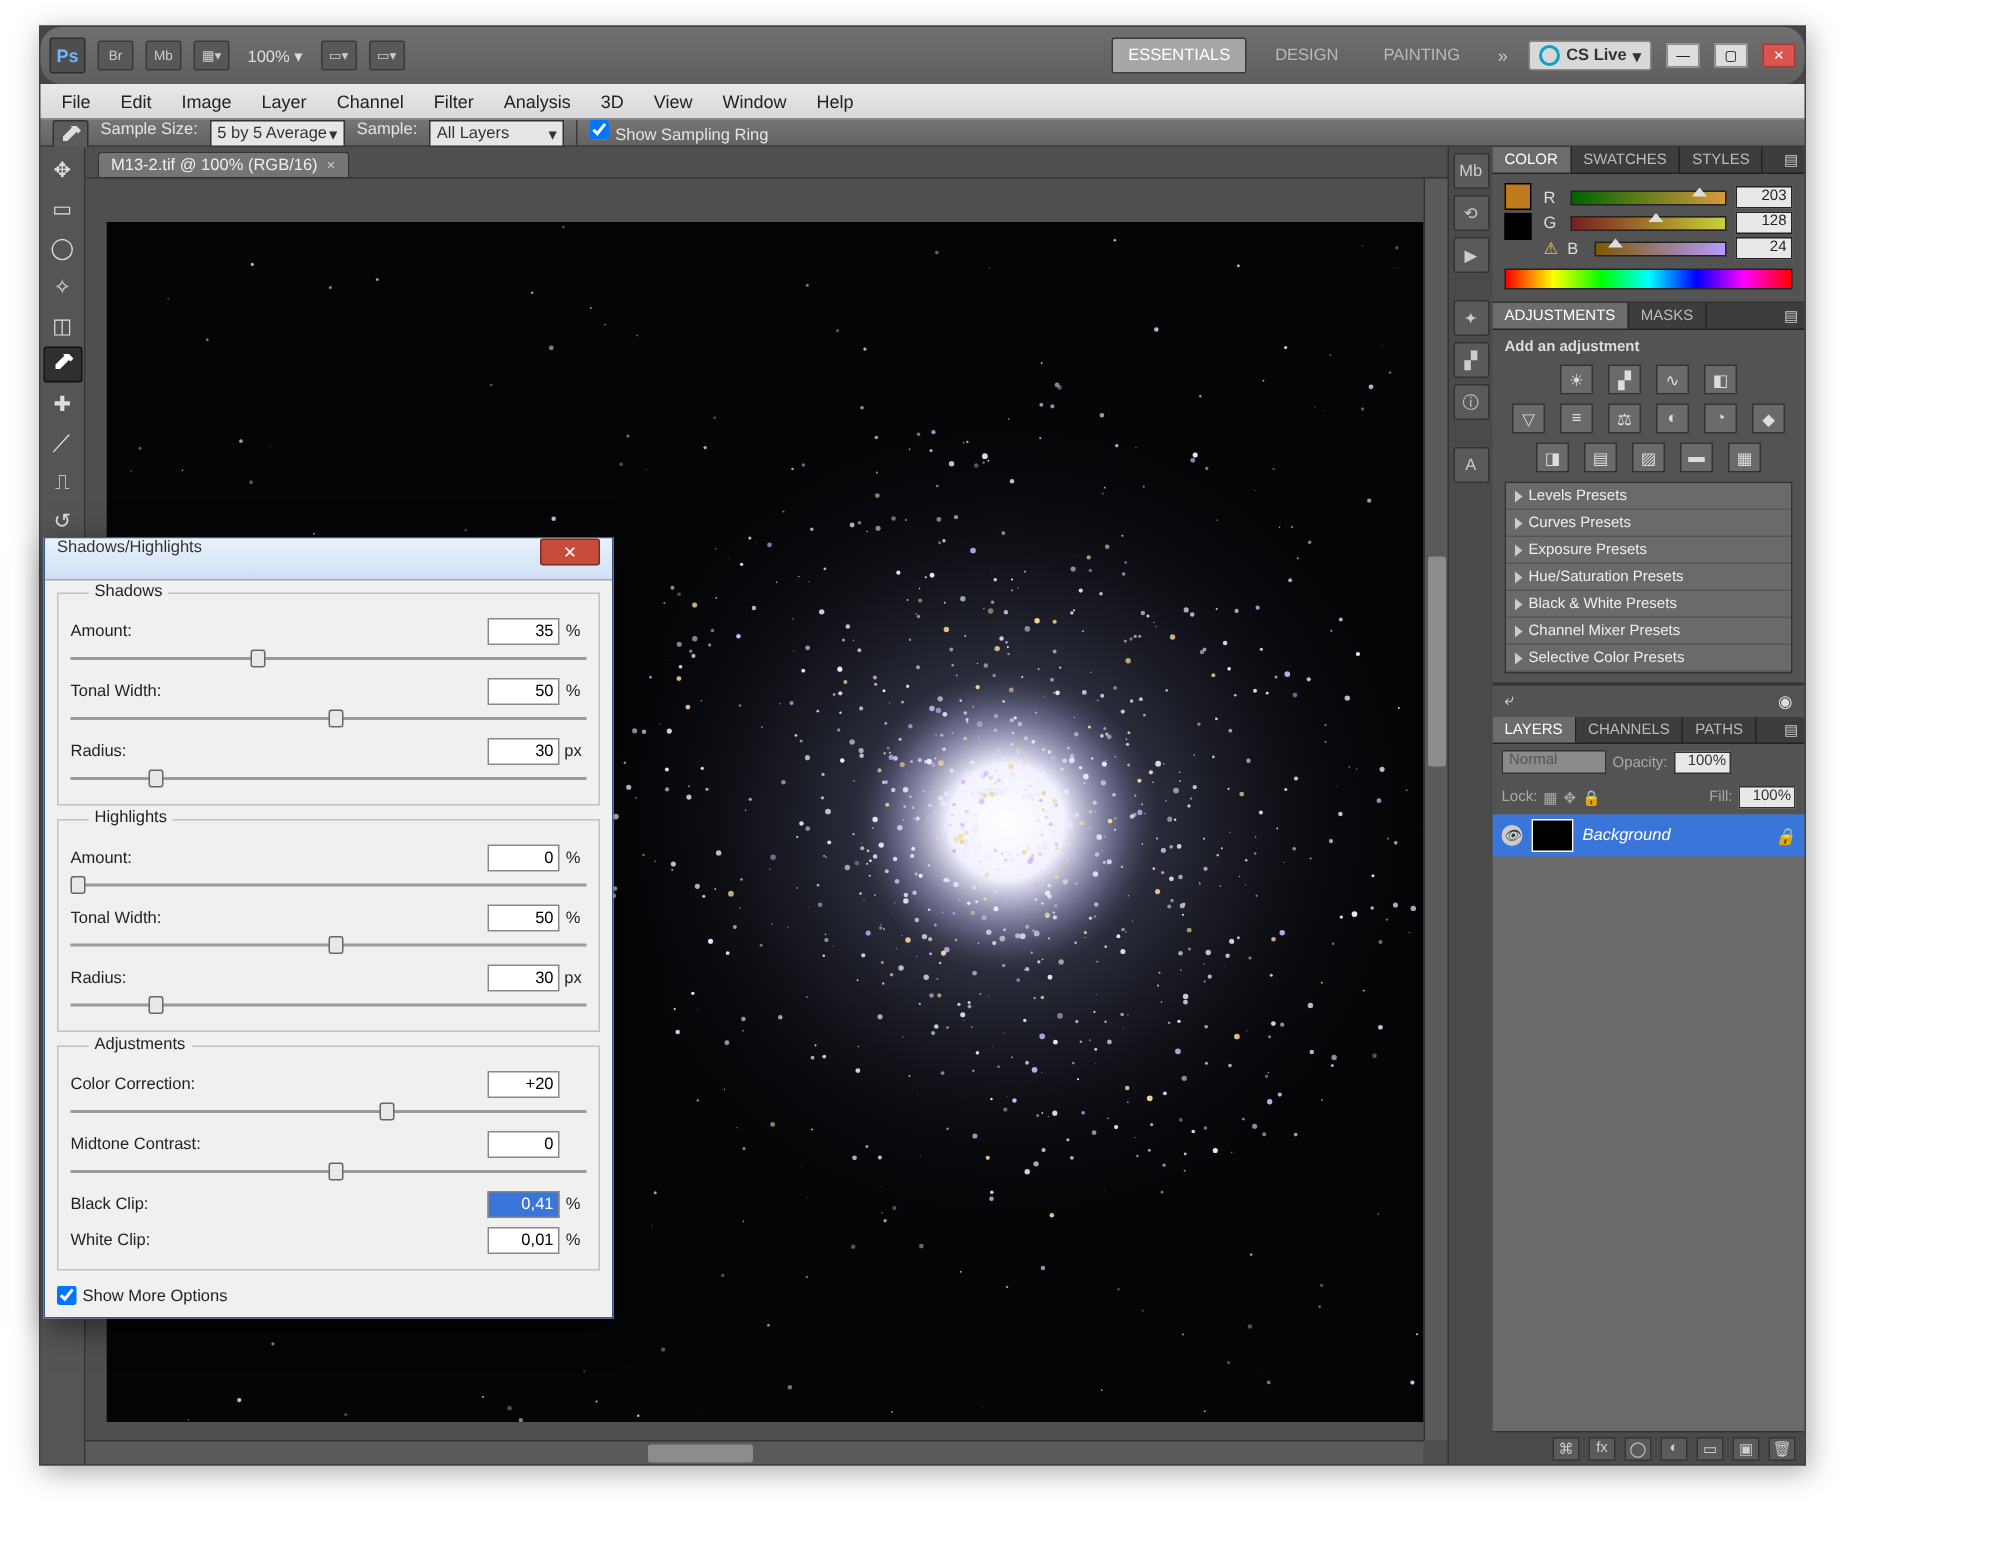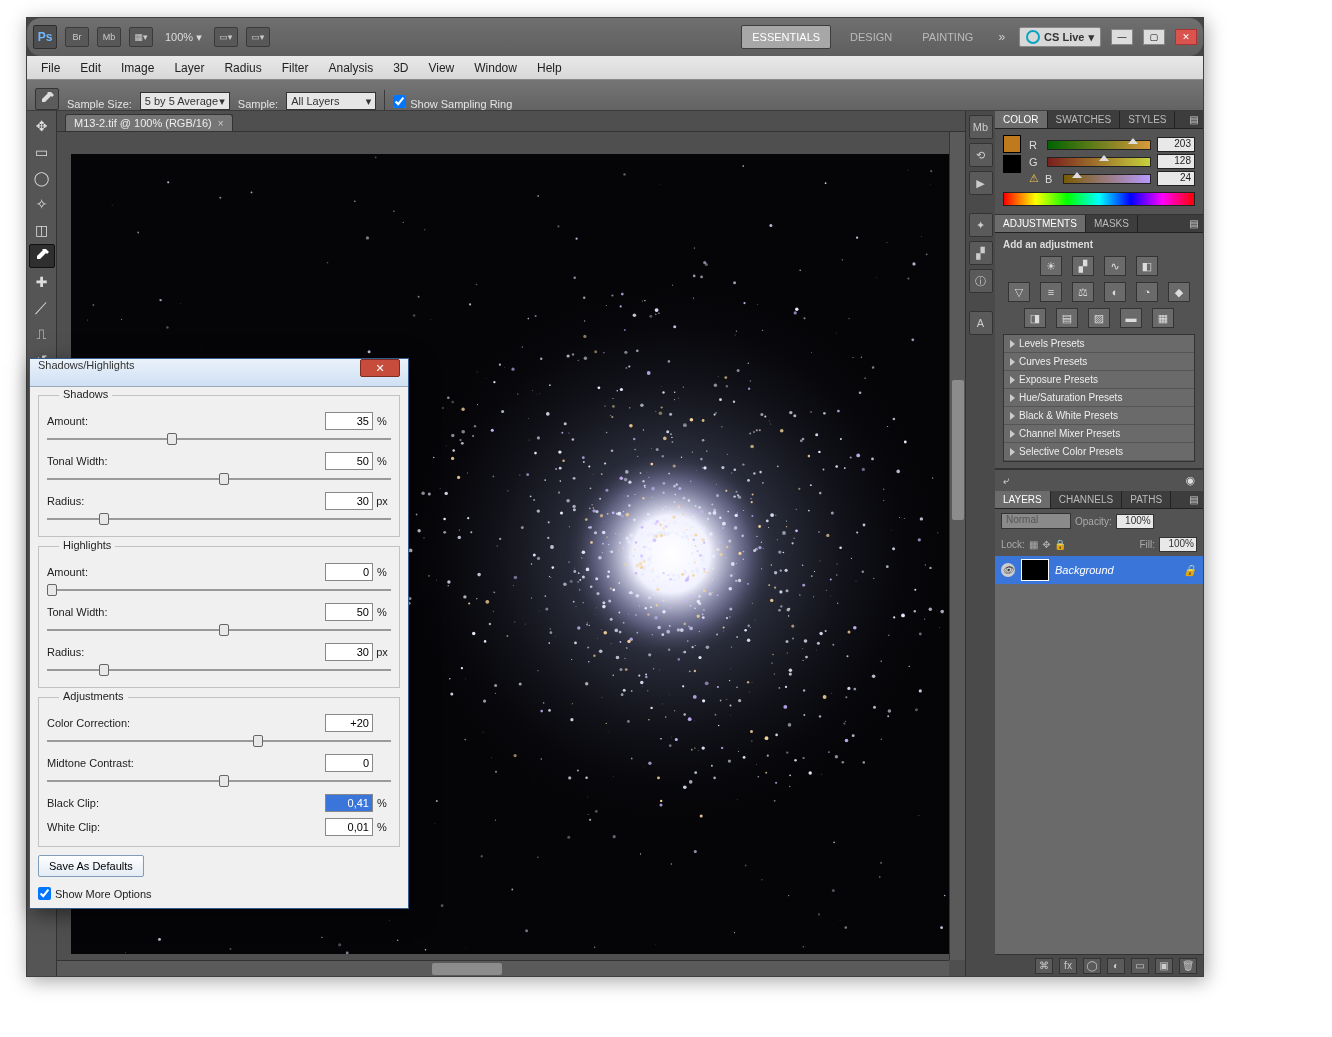--- a/index.html
+++ b/index.html
@@ -19,21 +19,21 @@
 .cslive{display:flex;align-items:center;gap:4px;color:#333;background:#d8d8d8;border:1px solid #888;border-radius:2px;height:20px;padding:0 6px;font-size:11px;font-weight:bold;}
 .cslive .dot{width:14px;height:14px;border-radius:50%;border:2px solid #0aa3c2;display:inline-block;}
 .winbtn{width:22px;height:16px;border:1px solid #888;background:#ddd;margin-left:2px;display:flex;align-items:center;justify-content:center;font-size:9px;}
 .winbtn.close{background:#d9534f;border-color:#a33;color:#fff;}
 
 
 .menu-bar{height:24px;background:linear-gradient(#e9e9e9,#d8d8d8);display:flex;align-items:center;padding:0 4px;border-bottom:1px solid #888;}
 .menu-bar span{font-size:12px;color:#222;padding:2px 10px;cursor:default;}
 
 
-.opt-bar{height:31px;background:linear-gradient(#757575,#636363);display:flex;align-items:flex-end;padding:0 8px;gap:8px;border-bottom:1px solid #3c3c3c;color:#e4e4e4;font-size:11px;}
+.opt-bar{height:18px;background:linear-gradient(#757575,#636363);display:flex;align-items:flex-start;padding:0 8px;gap:8px;border-bottom:1px solid #3c3c3c;color:#e4e4e4;font-size:11px;}
 .opt-bar .tool-ico{width:24px;height:22px;border:1px solid #333;background:#5b5b5b;border-radius:2px;display:flex;align-items:center;justify-content:center;}
 .opt-sel{background:#e6e6e6;color:#333;border:1px solid #333;height:18px;font-size:11px;padding:0 4px;min-width:90px;display:inline-flex;align-items:center;}
 .opt-bar label{font-size:11px;}
 .opt-bar input[type=checkbox]{margin-right:4px;}
 
 
 .main{flex:1;display:flex;min-height:0;}
 .tools-col{width:30px;background:#555;border-right:1px solid #333;display:flex;flex-direction:column;align-items:center;padding-top:2px;gap:0;}
 .tbtn{width:26px;height:24px;margin:1px 0;border:1px solid transparent;border-radius:2px;display:flex;align-items:center;justify-content:center;color:#ddd;font-size:14px;}
 .tbtn.active{background:#2f2f2f;border-color:#111;color:#fff;}
@@ -136,21 +136,21 @@
     <div class="winbtn">—</div>
     <div class="winbtn">▢</div>
     <div class="winbtn close">✕</div>
   </div>
 
   <div class="menu-bar">
     <span>File</span>
     <span>Edit</span>
     <span>Image</span>
     <span>Layer</span>
-    <span>Radius</span>
+    <span>Channel</span>
     <span>Filter</span>
     <span>Analysis</span>
     <span>3D</span>
     <span>View</span>
     <span>Window</span>
     <span>Help</span>
   </div>
 
   <div class="opt-bar">
     <div class="tool-ico">
@@ -1639,22 +1639,19 @@
           </div>
         <div class="fld">
             <span class="lbl">White Clip:</span>
             <input class="inp" value="0,01" style="">
             <span class="unit">%</span>
           </div>
       </div>
     </div>
   </div>
   <div class="save-row">
-    <button class="dlg-btn">Save As Defaults</button>
-  </div>
-  <div class="save-row">
     <label class="dlg-chk">
         <input type="checkbox" checked="" style="">
         <span>Show More Options</span>
       </label>
   </div>
 
 </div>
 
 </body></html>

